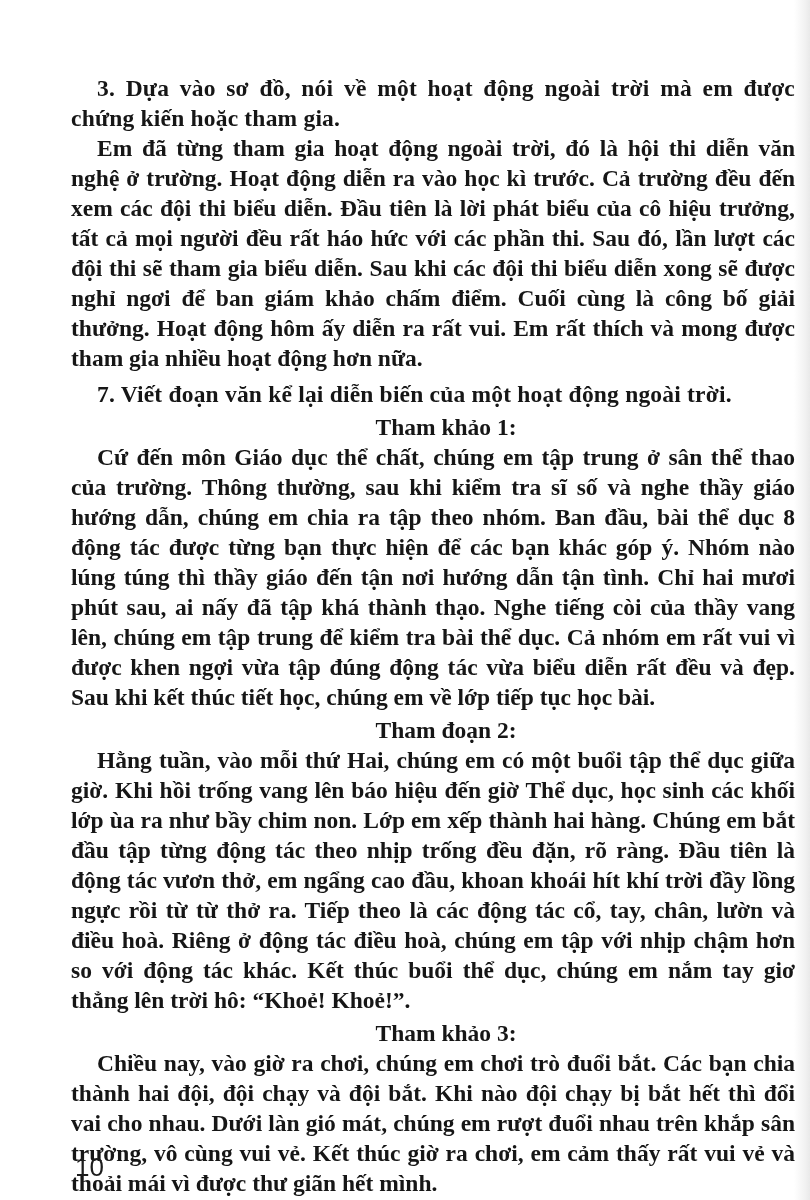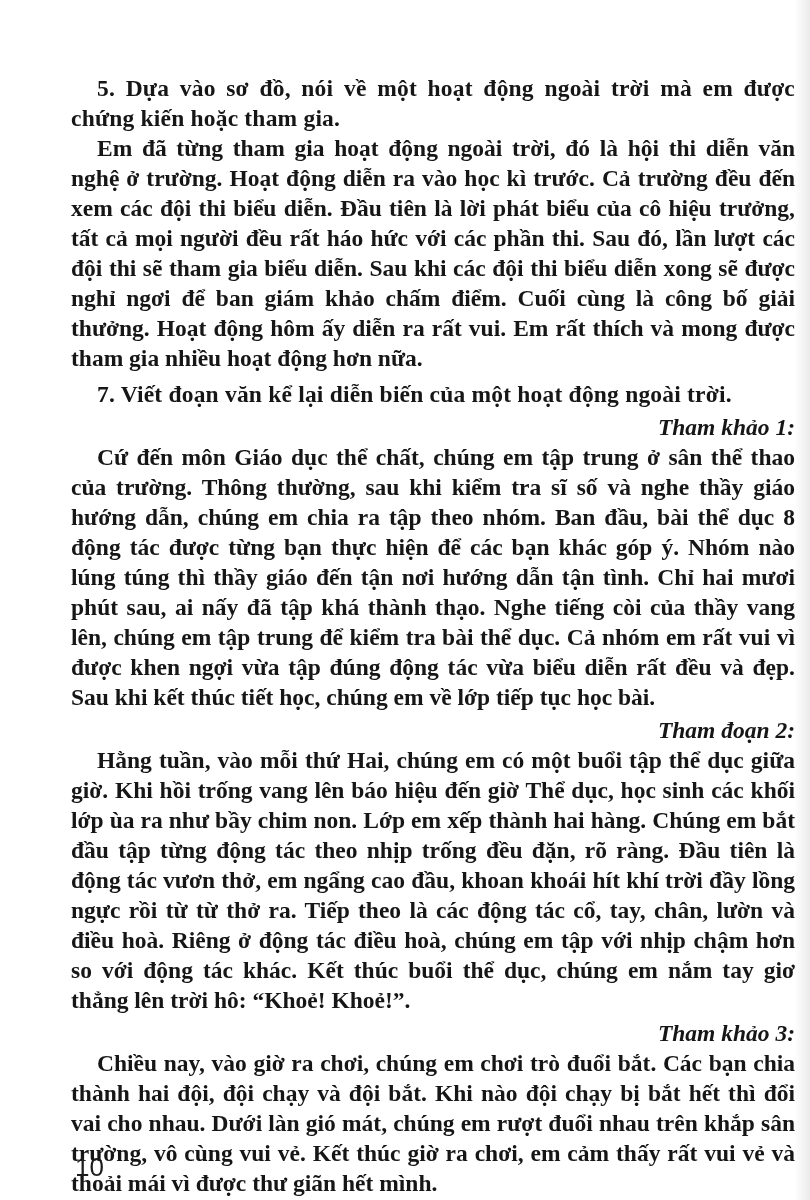--- a/index.html
+++ b/index.html
@@ -40,44 +40,43 @@
   }
   .heading {
     font-weight: 700;
     letter-spacing: 0.2px;
   }
   .heading-3 {
     margin-top: 6px !important;
   }
   .ref-label {
     font-weight: 700;
-    font-style: italic;
     margin-top: 3px !important;
-    text-align: right;
+    text-align: center;
   }
   .body-para {
     font-weight: 700;
   }
   .page-number {
     position: absolute;
     left: 67px;
     top: 1152px;
     font-family: "Liberation Sans", "DejaVu Sans", sans-serif;
     font-size: 26px;
     color: #1c1c1c;
     margin-left: 8px;
   }
 </style>
 </head>
 <body>
 
 <div class="scan-edge"></div>
 
 <div class="page-content">
-  <p class="heading heading-2">5. Dựa vào sơ đồ, nói về một hoạt động ngoài trời mà em được chứng kiến hoặc tham gia.</p>
+  <p class="heading heading-2">3. Dựa vào sơ đồ, nói về một hoạt động ngoài trời mà em được chứng kiến hoặc tham gia.</p>
   <p class="body-para">Em đã từng tham gia hoạt động ngoài trời, đó là hội thi diễn văn nghệ ở trường. Hoạt động diễn ra vào học kì trước. Cả trường đều đến xem các đội thi biểu diễn. Đầu tiên là lời phát biểu của cô hiệu trưởng, tất cả mọi người đều rất háo hức với các phần thi. Sau đó, lần lượt các đội thi sẽ tham gia biểu diễn. Sau khi các đội thi biểu diễn xong sẽ được nghỉ ngơi để ban giám khảo chấm điểm. Cuối cùng là công bố giải thưởng. Hoạt động hôm ấy diễn ra rất vui. Em rất thích và mong được tham gia nhiều hoạt động hơn nữa.</p>
   <p class="heading heading-3">7. Viết đoạn văn kể lại diễn biến của một hoạt động ngoài trời.</p>
   <p class="ref-label">Tham khảo 1:</p>
   <p class="body-para">Cứ đến môn Giáo dục thể chất, chúng em tập trung ở sân thể thao của trường. Thông thường, sau khi kiểm tra sĩ số và nghe thầy giáo hướng dẫn, chúng em chia ra tập theo nhóm. Ban đầu, bài thể dục 8 động tác được từng bạn thực hiện để các bạn khác góp ý. Nhóm nào lúng túng thì thầy giáo đến tận nơi hướng dẫn tận tình. Chỉ hai mươi phút sau, ai nấy đã tập khá thành thạo. Nghe tiếng còi của thầy vang lên, chúng em tập trung để kiểm tra bài thể dục. Cả nhóm em rất vui vì được khen ngợi vừa tập đúng động tác vừa biểu diễn rất đều và đẹp. Sau khi kết thúc tiết học, chúng em về lớp tiếp tục học bài.</p>
   <p class="ref-label">Tham đoạn 2:</p>
   <p class="body-para">Hằng tuần, vào mỗi thứ Hai, chúng em có một buổi tập thể dục giữa giờ. Khi hồi trống vang lên báo hiệu đến giờ Thể dục, học sinh các khối lớp ùa ra như bầy chim non. Lớp em xếp thành hai hàng. Chúng em bắt đầu tập từng động tác theo nhịp trống đều đặn, rõ ràng. Đầu tiên là động tác vươn thở, em ngẩng cao đầu, khoan khoái hít khí trời đầy lồng ngực rồi từ từ thở ra. Tiếp theo là các động tác cổ, tay, chân, lườn và điều hoà. Riêng ở động tác điều hoà, chúng em tập với nhịp chậm hơn so với động tác khác. Kết thúc buổi thể dục, chúng em nắm tay giơ thẳng lên trời hô: “Khoẻ! Khoẻ!”.</p>
   <p class="ref-label">Tham khảo 3:</p>
   <p class="body-para">Chiều nay, vào giờ ra chơi, chúng em chơi trò đuổi bắt. Các bạn chia thành hai đội, đội chạy và đội bắt. Khi nào đội chạy bị bắt hết thì đổi vai cho nhau. Dưới làn gió mát, chúng em rượt đuổi nhau trên khắp sân trường, vô cùng vui vẻ. Kết thúc giờ ra chơi, em cảm thấy rất vui vẻ và thoải mái vì được thư giãn hết mình.</p>
 </div>
 

